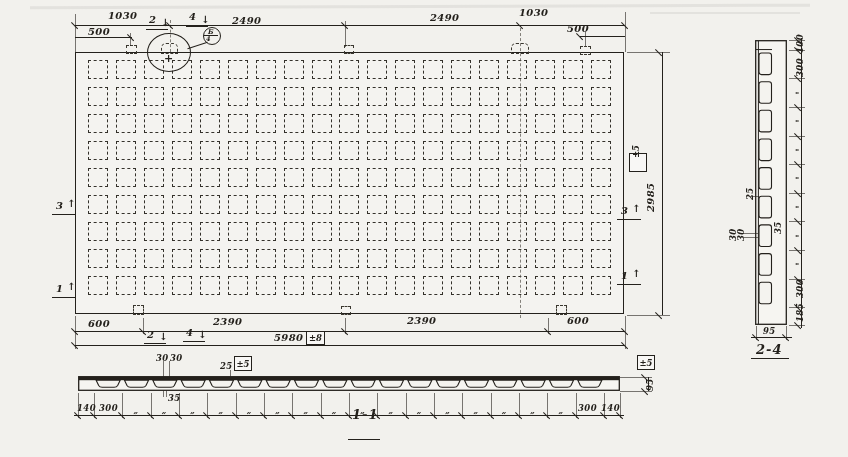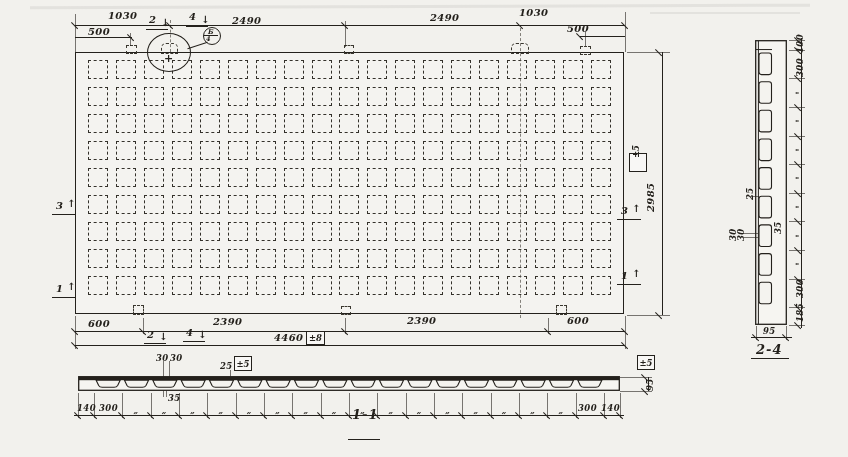--- a/index.html
+++ b/index.html
@@ -645,21 +645,21 @@
   <div class="tick" style="left:344px;top:327px;"></div>
   <div class="tick" style="left:547px;top:327px;"></div>
   <div class="tick" style="left:624px;top:327px;"></div>
   <div class="lbl" style="left:88px;top:319px;">600</div>
   <div class="lbl" style="left:213px;top:317px;">2390</div>
   <div class="lbl" style="left:407px;top:316px;">2390</div>
   <div class="lbl" style="left:567px;top:316px;">600</div>
   <div class="hline" style="left:75px;top:345px;width:550px;"></div>
   <div class="tick" style="left:74px;top:341px;"></div>
   <div class="tick" style="left:624px;top:341px;"></div>
-  <div class="lbl" style="left:274px;top:333px;">4460</div>
+  <div class="lbl" style="left:274px;top:333px;">5980</div>
   <div class="tolbox" style="left:306px;top:331px;width:17px;height:12px;">
       <span>±8</span>
     </div>
   <div class="vline thin" style="left:75px;top:316px;height:33px;"></div>
   <div class="vline thin" style="left:625px;top:316px;height:33px;"></div>
   <div class="vline thin" style="left:143px;top:318px;height:16px;"></div>
   <div class="vline thin" style="left:345px;top:318px;height:16px;"></div>
   <div class="vline thin" style="left:548px;top:318px;height:16px;"></div>
 
   <div class="lbl" style="left:147px;top:330px;">2</div>

